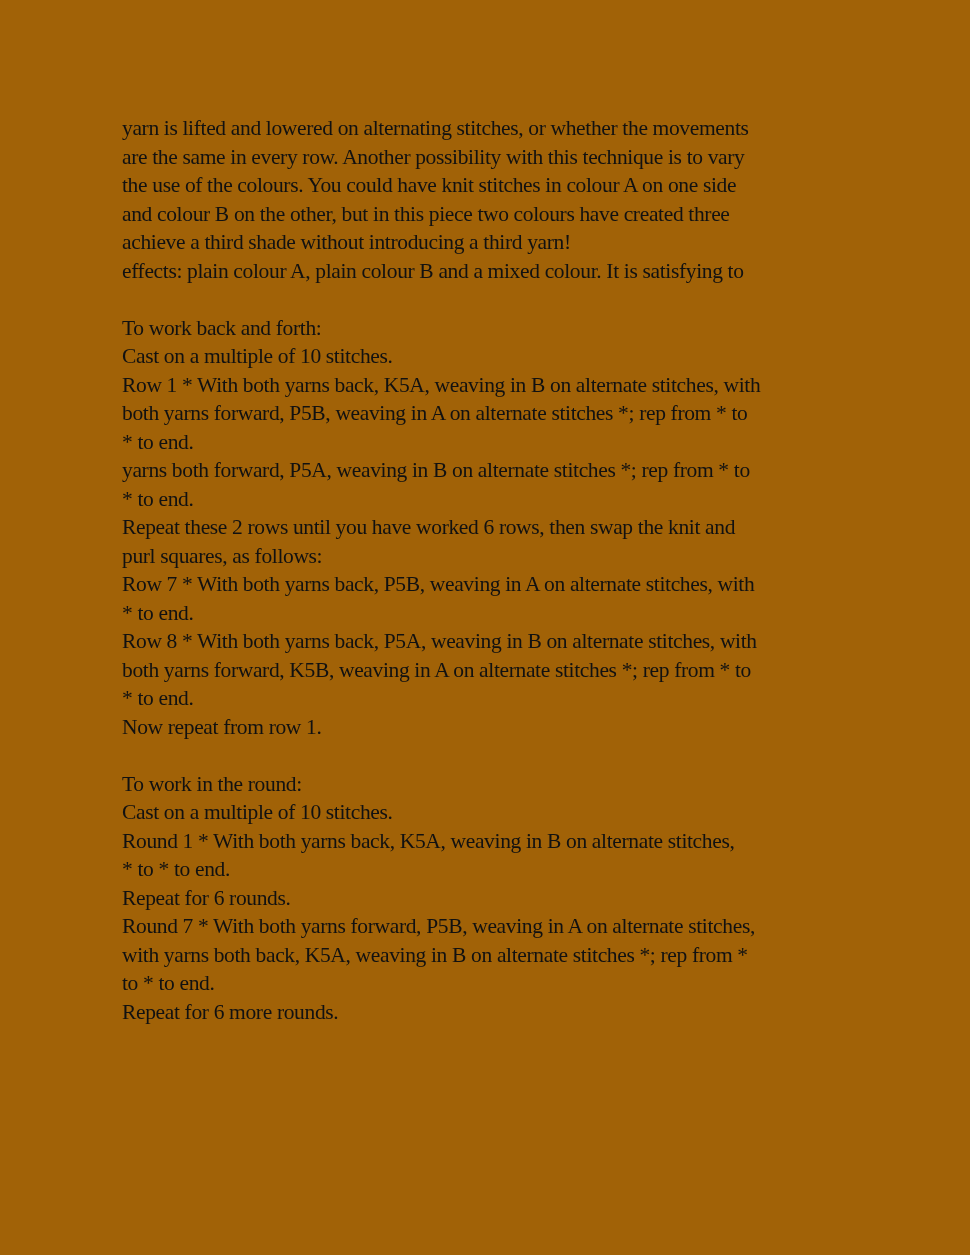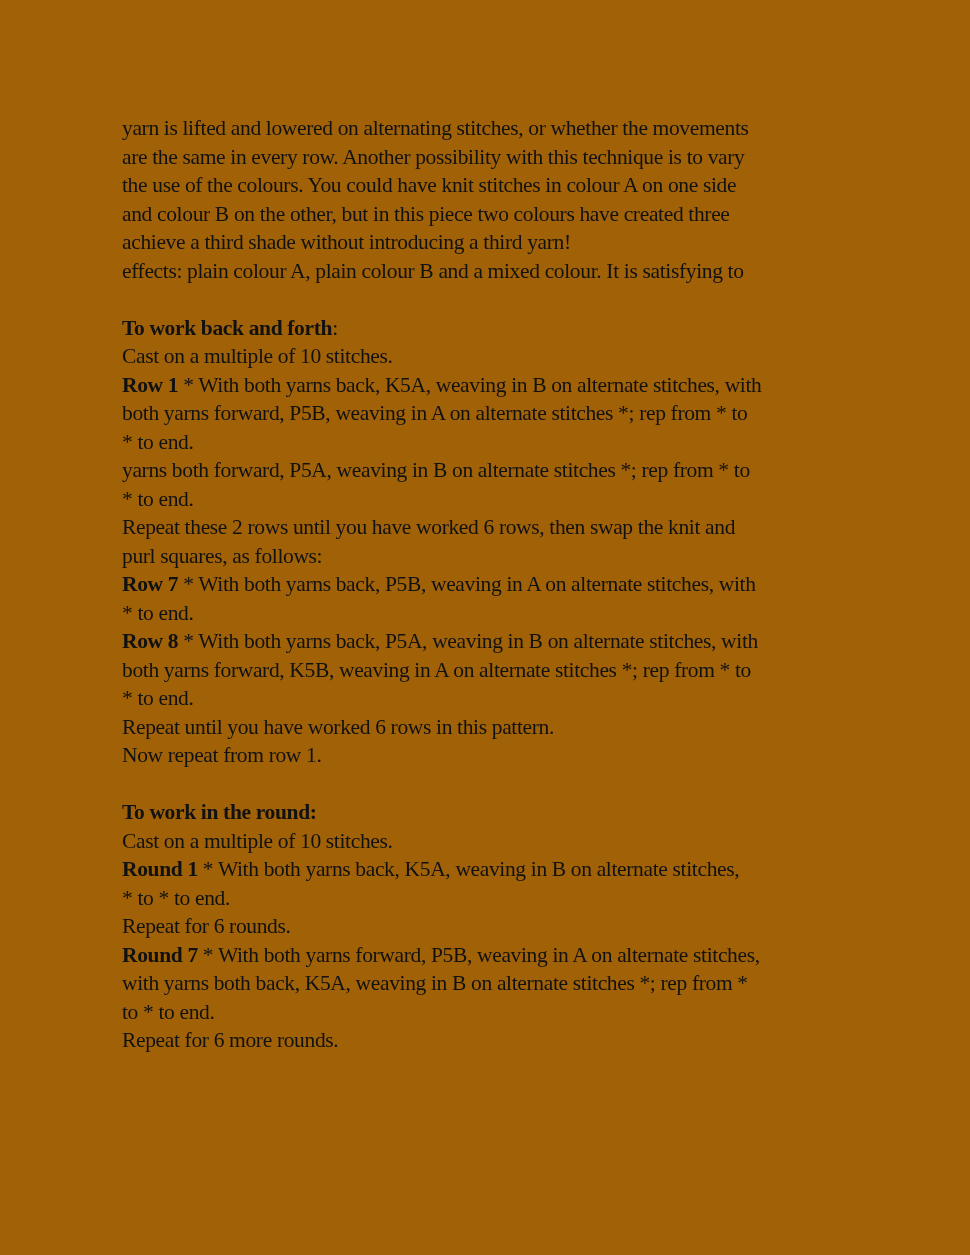--- a/index.html
+++ b/index.html
@@ -8,21 +8,21 @@
       position: absolute; left: 0; top: 0; width: 970px; height: 1255px; background: #a16207;
     }
     .content {
       position: absolute; left: 122px; top: 114px; width: 730px;
       font-family: "Liberation Serif", "DejaVu Serif", serif;
       font-size: 21.5px; color: #111111;
       letter-spacing: -0.35px;
     }
     .line { height: 28.5px; line-height: 28.5px; white-space: nowrap; }
     .gap { height: 28.5px; }
-    .b { font-weight: bold; }
+    .b { font-weight: normal; }
   </style>
 </head>
 <body>
 
 <div class="page">
   <div class="content">
 
     <div>
       <div class="line">yarn is lifted and lowered on alternating stitches, or whether the movements</div>
       <div class="line">are the same in every row. Another possibility with this technique is to vary</div>
@@ -58,21 +58,20 @@
         <div class="line"><span class="b">Row 7</span><span style="white-space:pre"> * With both yarns back, P5B, weaving in A on alternate stitches, with</span></div>
         <div class="line">* to end.</div>
       </div>
 
       <div>
         <div class="line"><span class="b">Row 8</span><span style="white-space:pre"> * With both yarns back, P5A, weaving in B on alternate stitches, with</span></div>
         <div class="line">both yarns forward, K5B, weaving in A on alternate stitches *; rep from * to</div>
         <div class="line">* to end.</div>
       </div>
 
-      <div class="line">Repeat until you have worked 6 rows in this pattern.</div>
       <div class="line">Now repeat from row 1.</div>
     </div>
 
     <div class="gap"></div>
 
     <div>
       <div class="line b">To work in the round:</div>
       <div class="line">Cast on a multiple of 10 stitches.</div>
 
       <div>

